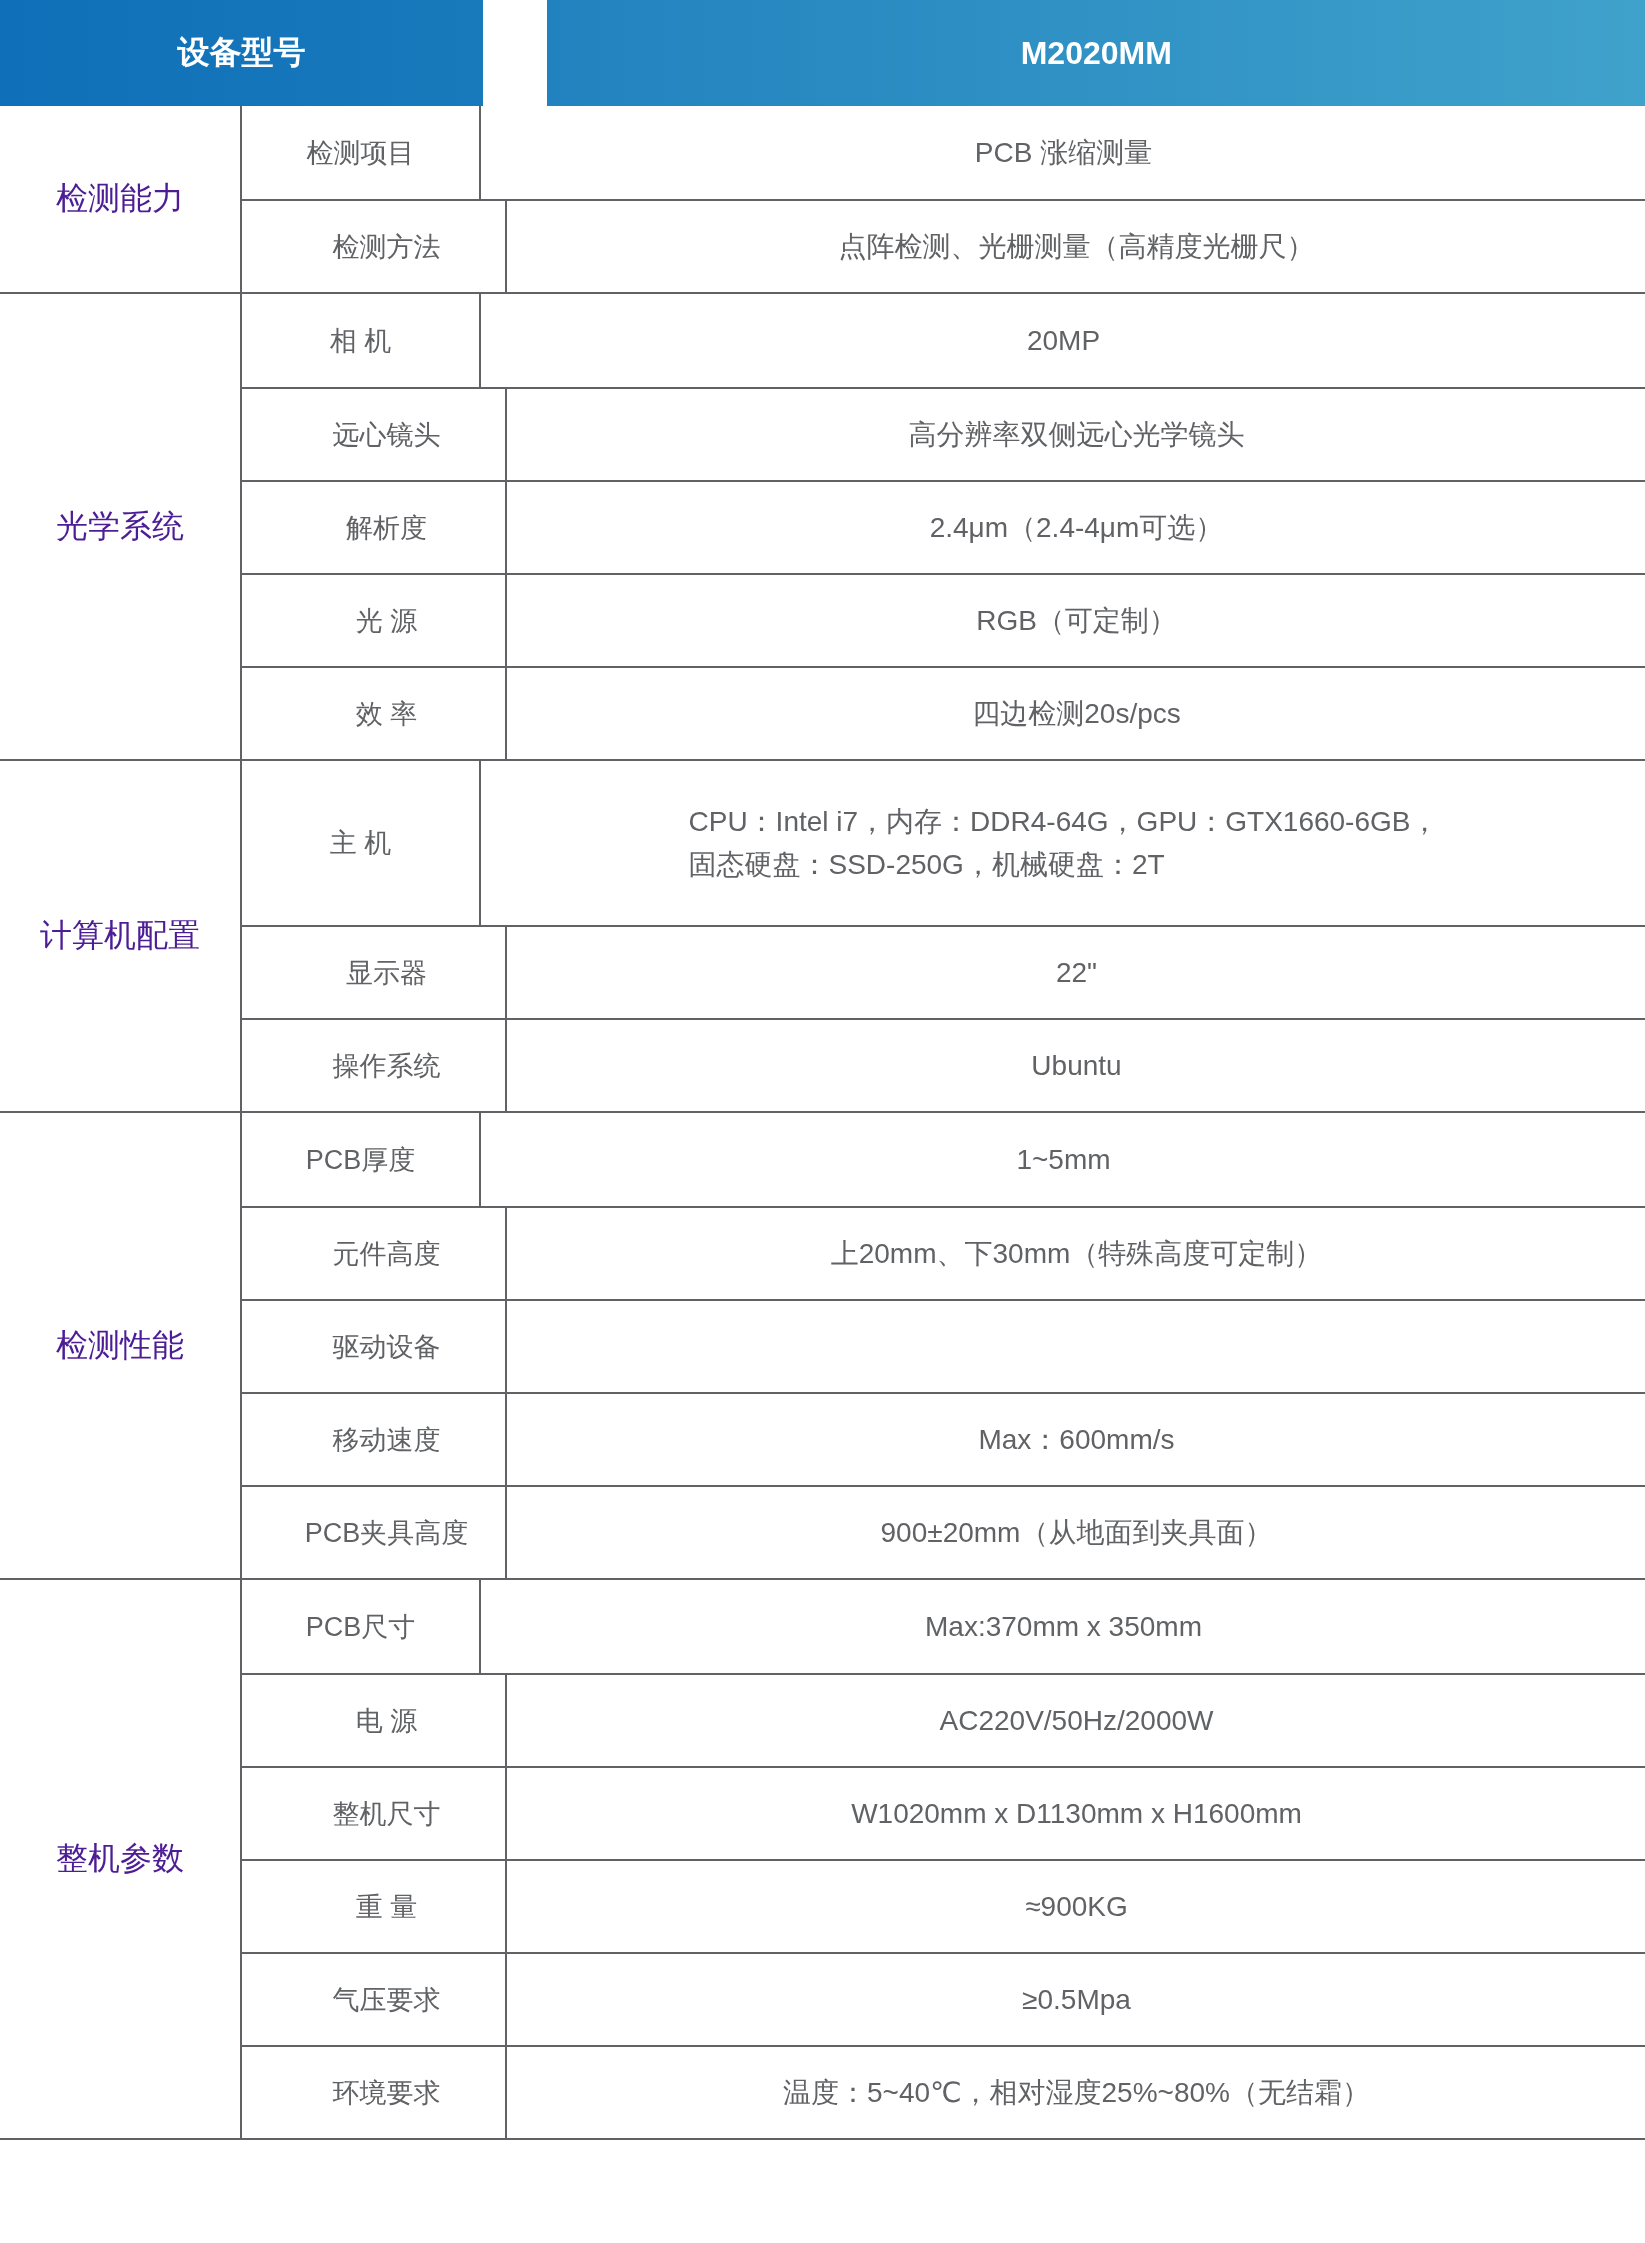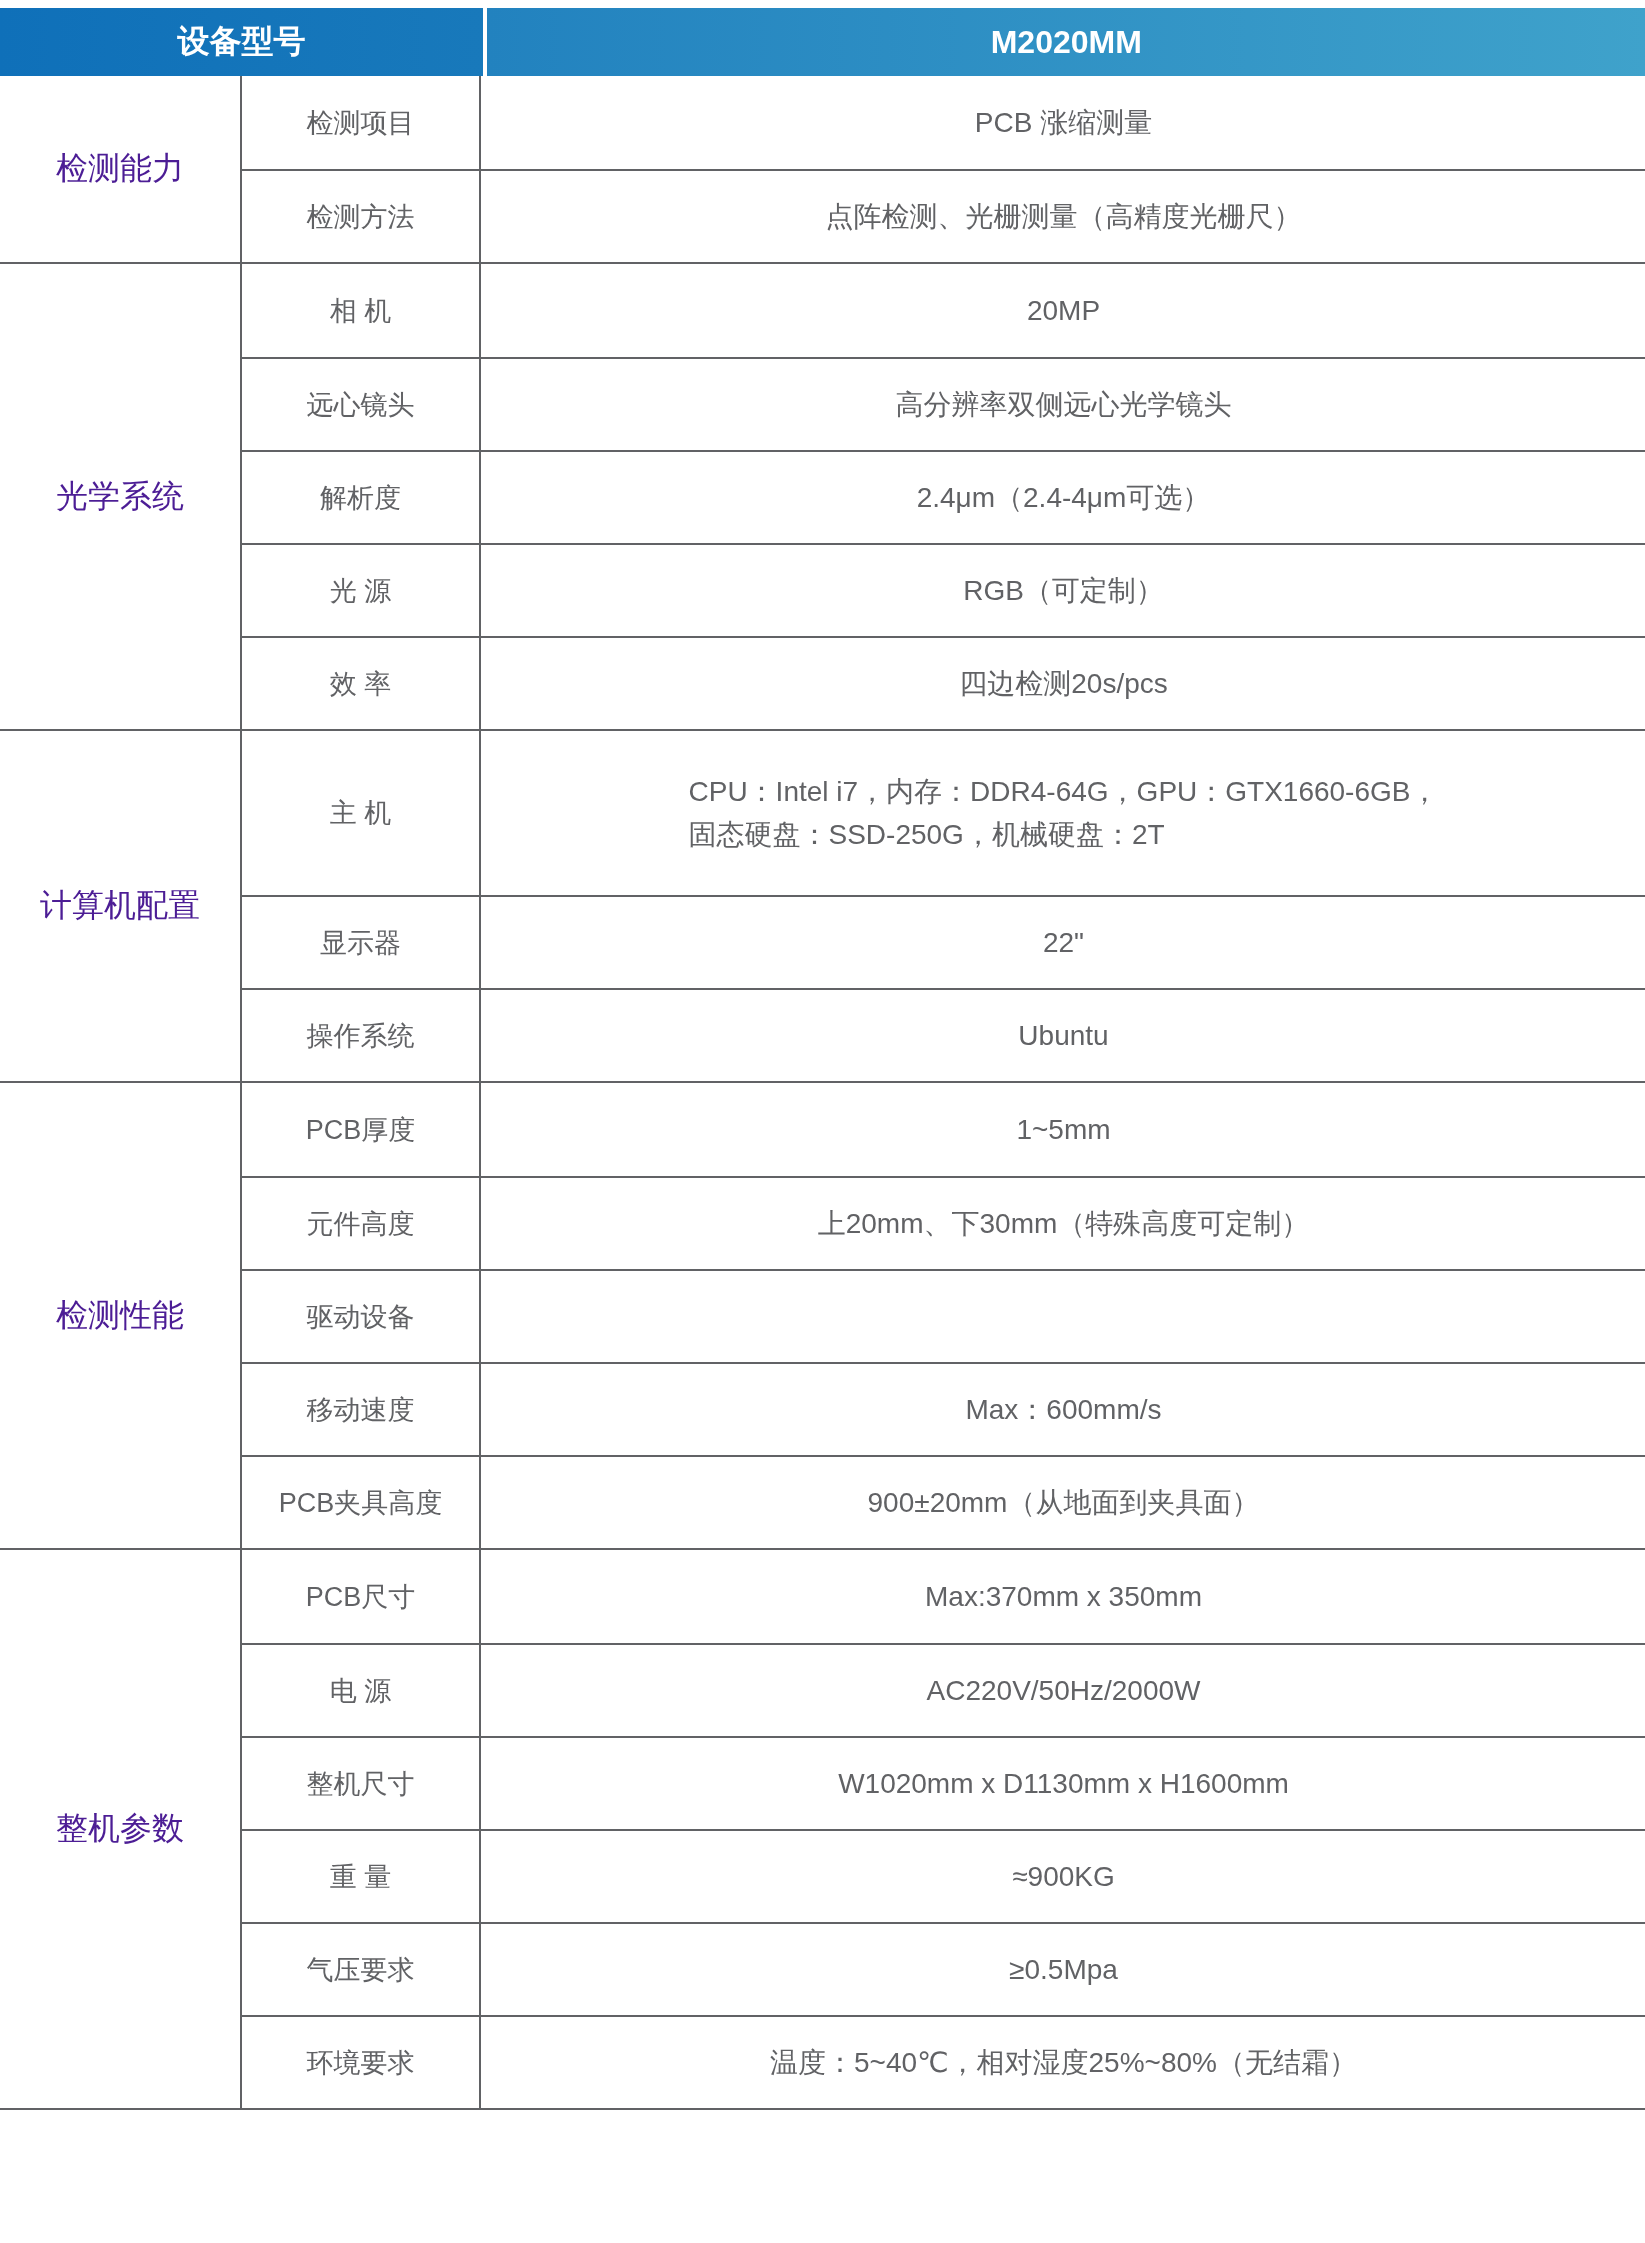--- a/index.html
+++ b/index.html
@@ -8,23 +8,24 @@
     height: 2244px;
     background: #ffffff;
     font-family: "Liberation Sans", "DejaVu Sans", sans-serif;
     color: #616265;
     position: relative;
     box-sizing: border-box;
   }
   
   .header {
     display: flex;
-    height: 68px;
-    margin-top: 8px;
+    height: 106px;
+    margin-top: 0;
     width: 100%;
+    gap: 30px;
   }
   .header-cell {
     display: flex;
     align-items: center;
     justify-content: center;
     color: #ffffff;
     font-weight: bold;
     font-size: 32px;
   }
   .header-left {
@@ -52,21 +53,21 @@
     font-size: 32px;
     color: #4c1d95;
   }
   .rows { flex: 1; }
   .row {
     display: flex;
     height: 93px;
     box-sizing: border-box;
   }
   .row.tall { height: 164px; }
-  .row + .row { border-top: 2.6px solid #616265; }
+  .row + .row { border-top: 2.6px solid #616265; padding-left: 26px; }
   .label {
     width: 239px;
     border-right: 2.6px solid #616265;
     display: flex;
     align-items: center;
     justify-content: center;
     font-size: 27px;
     box-sizing: border-box;
     text-align: center;
   }

